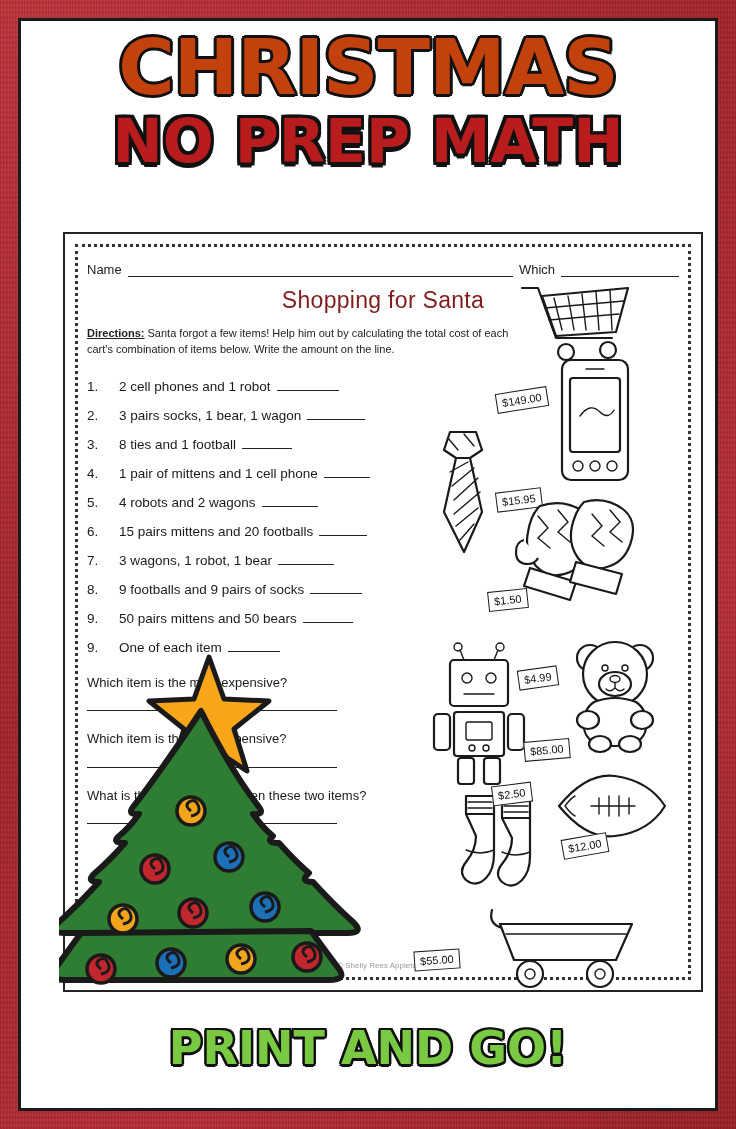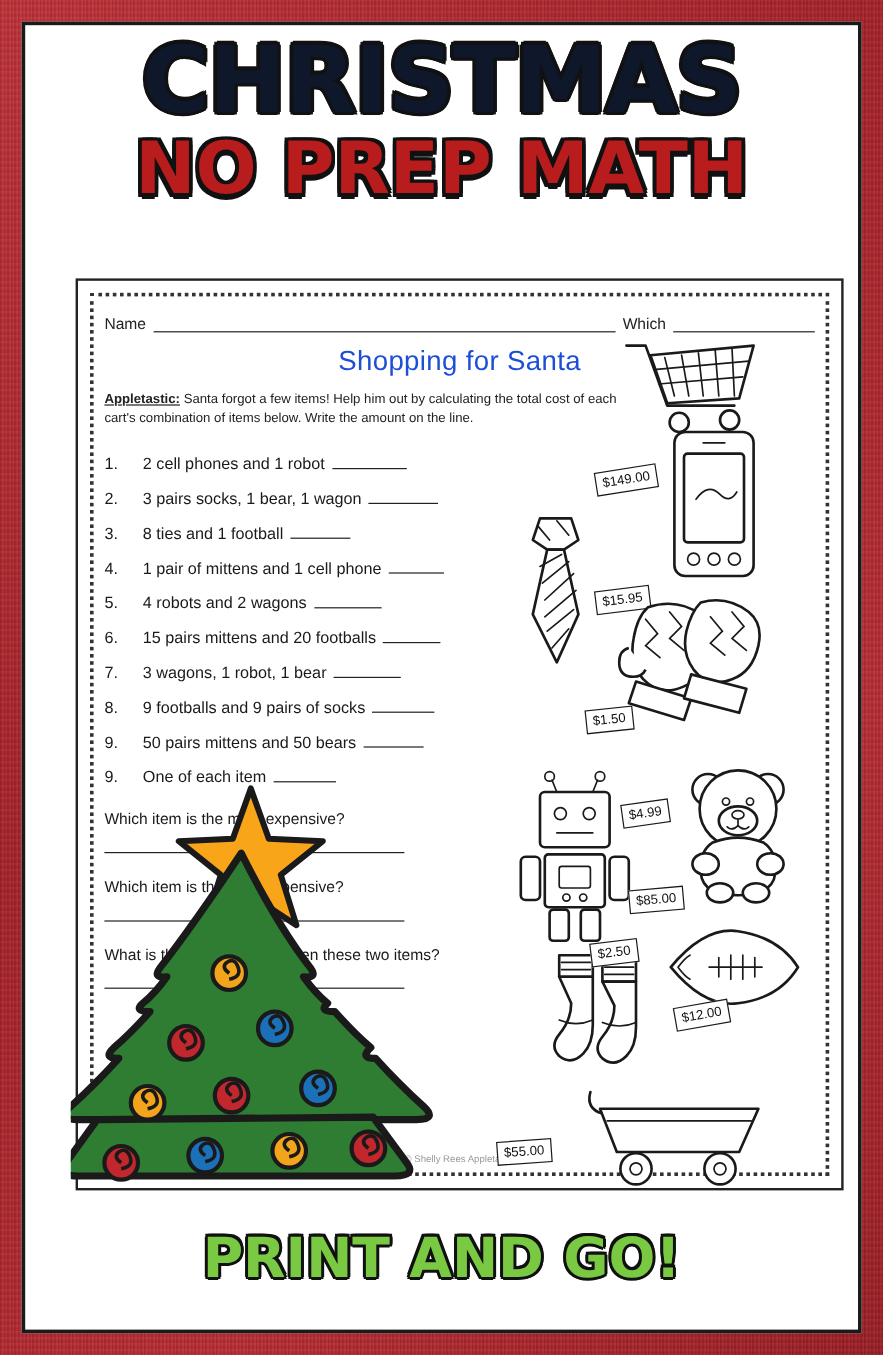--- a/index.html
+++ b/index.html
@@ -43,21 +43,21 @@
     top: 10px;
     width: 100%;
     text-align: center;
   }
   .title-main {
     font-family: "DejaVu Sans", sans-serif;
     font-weight: bold;
     font-size: 77px;
     line-height: 0.96;
     letter-spacing: -1px;
-    color: #0f172a;
+    color: #c2410c;
     -webkit-text-stroke: 4px #111;
     paint-order: stroke fill;
     text-shadow:
       3px 0 0 #111, -3px 0 0 #111, 0 3px 0 #111, 0 -3px 0 #111,
       2px 2px 0 #111, -2px 2px 0 #111, 2px -2px 0 #111, -2px -2px 0 #111;
     margin: 0;
   }
   .title-sub {
     font-family: "DejaVu Sans", sans-serif;
     font-weight: bold;
@@ -117,21 +117,21 @@
     flex: 1;
     border-bottom: 1.3px solid #222;
     height: 13px;
   }
   .nd-line.short { flex: 0 0 118px; }
 
   .ws-title {
     text-align: center;
     font-family: "Liberation Sans", sans-serif;
     font-size: 23px;
-    color: #1d4ed8;
+    color: #7f1d1d;
     margin-top: 10px;
     letter-spacing: 0.3px;
   }
 
   .directions {
     margin-top: 12px;
     font-size: 11px;
     line-height: 1.45;
     color: #222;
     width: 430px;
@@ -274,21 +274,21 @@
         <div class="name-date-row">
           <span class="nd-label">Name</span>
           <span class="nd-line"></span>
           <span class="nd-label">Which</span>
           <span class="nd-line short"></span>
         </div>
 
         <div class="ws-title">Shopping for Santa</div>
 
         <div class="directions">
-          <span class="dir-word">Appletastic:</span><span> Santa forgot a few items! Help him out by calculating the total cost of each cart's combination of items below. Write the amount on the line.</span>
+          <span class="dir-word">Directions:</span><span> Santa forgot a few items! Help him out by calculating the total cost of each cart's combination of items below. Write the amount on the line.</span>
         </div>
 
         <div class="problems">
           <div class="problem">
             <span class="p-num">1.</span>
             <span class="p-text">2 cell phones and 1 robot</span>
             <span class="p-blank" style="width:62px"></span>
           </div>
           <div class="problem">
             <span class="p-num">2.</span>

